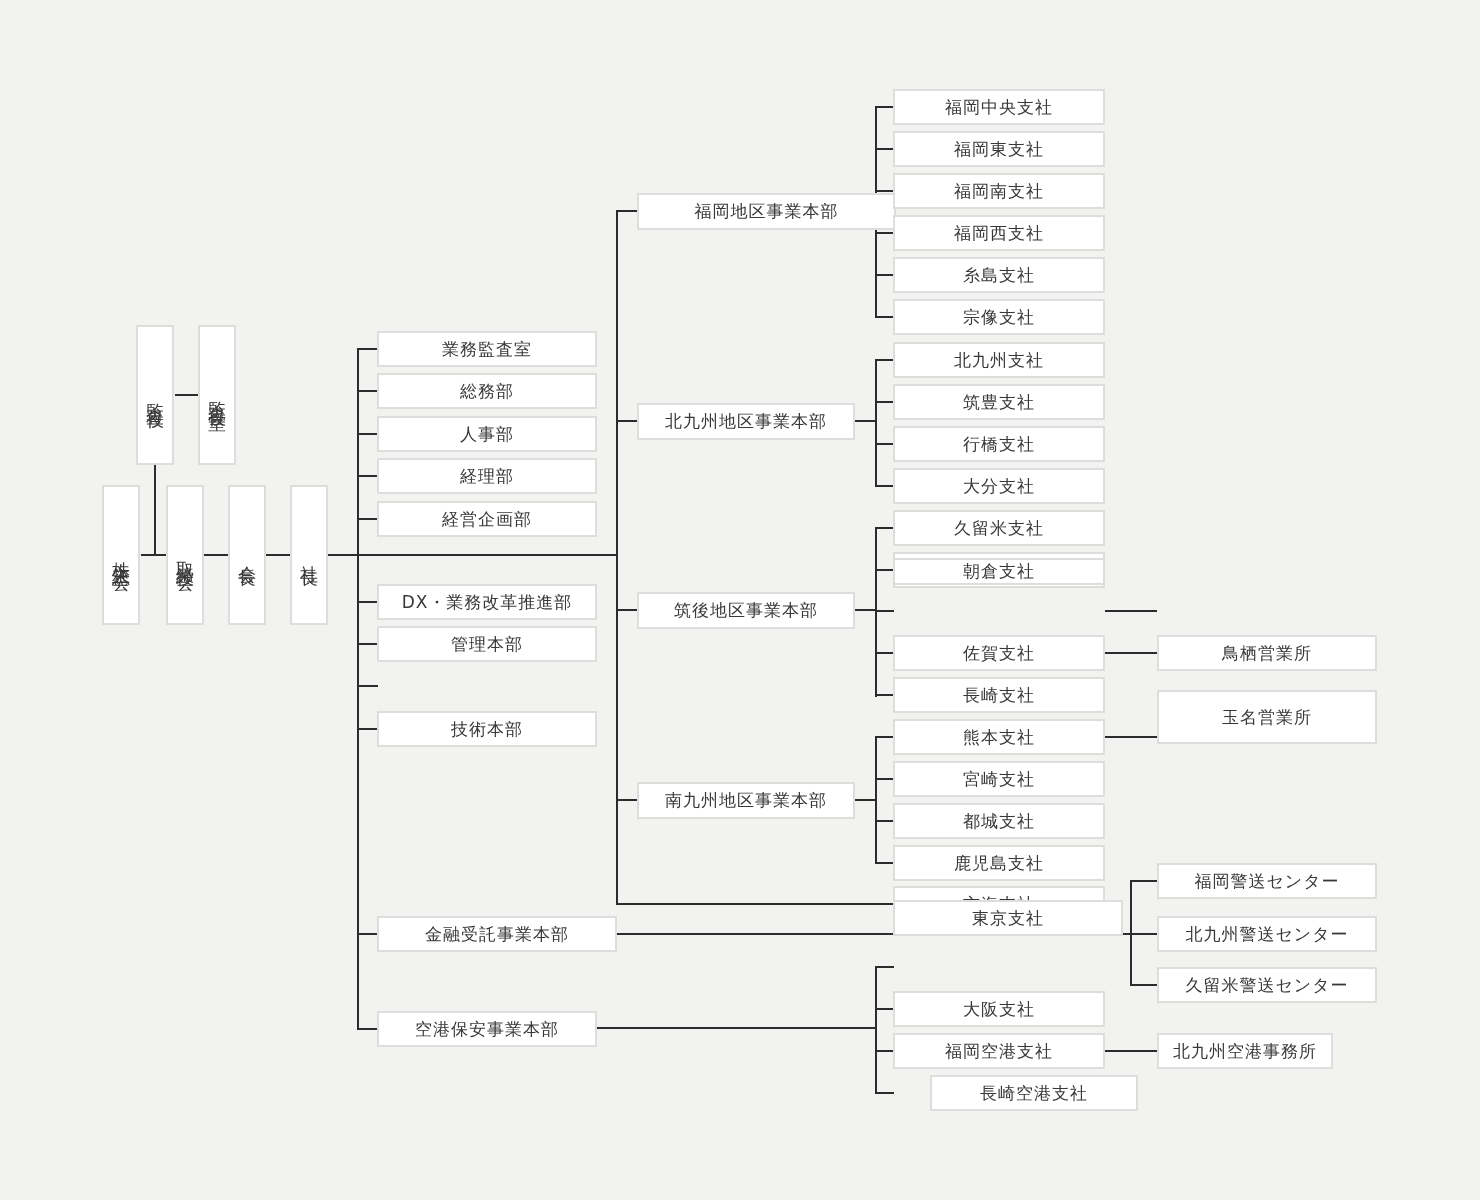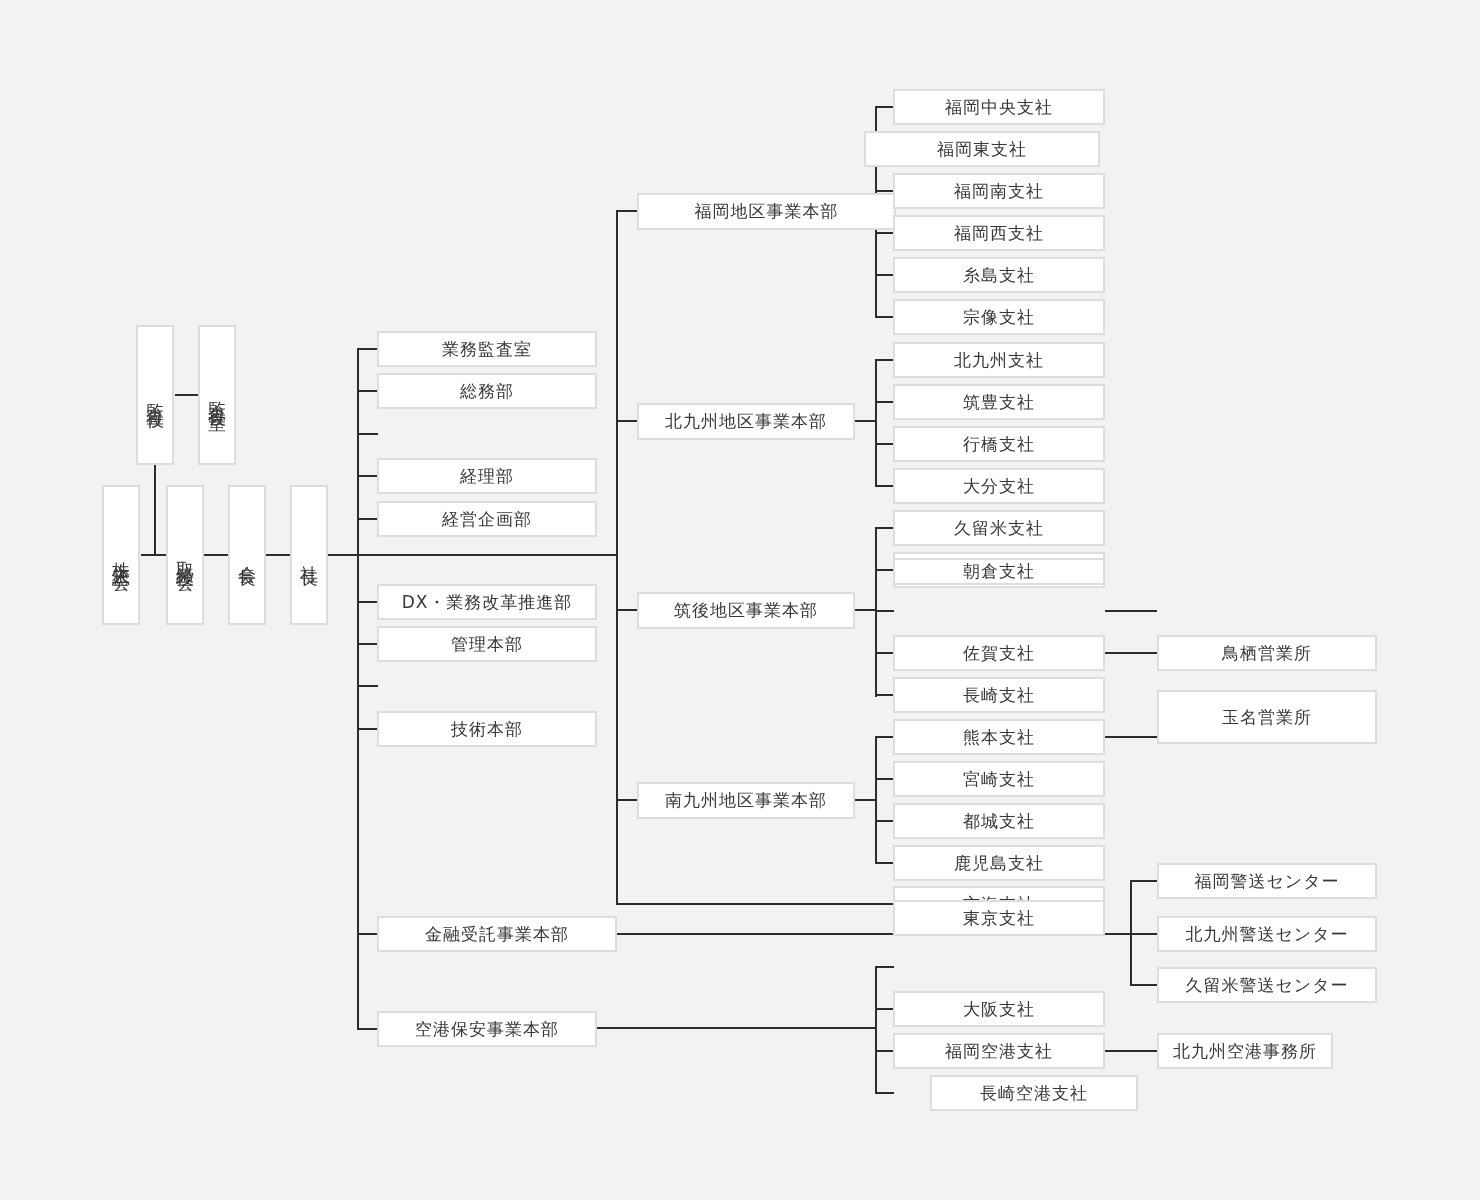--- a/index.html
+++ b/index.html
@@ -98,37 +98,38 @@
 
   <div class="box vbox" style="left:136px;top:325px;width:38px;height:140px">監査役</div>
   <div class="box vbox" style="left:198px;top:325px;width:38px;height:140px">監査役室</div>
   <div class="box vbox" style="left:102px;top:485px;width:38px;height:140px">株主総会</div>
   <div class="box vbox" style="left:166px;top:485px;width:38px;height:140px">取締役会</div>
   <div class="box vbox" style="left:228px;top:485px;width:38px;height:140px">会長</div>
   <div class="box vbox" style="left:290px;top:485px;width:38px;height:140px">社長</div>
 
   <div class="box" style="left:377px;top:331px;width:220px;height:36px">業務監査室</div>
   <div class="box" style="left:377px;top:373px;width:220px;height:36px">総務部</div>
+  <div class="box" style="left:377px;top:416px;width:220px;height:36px">人事部</div>
   <div class="box" style="left:377px;top:458px;width:220px;height:36px">経理部</div>
   <div class="box" style="left:377px;top:501px;width:220px;height:36px">経営企画部</div>
 
   <div class="box" style="left:377px;top:584px;width:220px;height:36px">DX・業務改革推進部</div>
   <div class="box" style="left:377px;top:626px;width:220px;height:36px">管理本部</div>
   <div class="box" style="left:377px;top:711px;width:220px;height:36px">技術本部</div>
 
   <div class="box" style="left:377px;top:916px;width:240px;height:36px">金融受託事業本部</div>
   <div class="box" style="left:377px;top:1011px;width:220px;height:36px">空港保安事業本部</div>
 
   <div class="box" style="left:637px;top:193px;width:259px;height:37px">福岡地区事業本部</div>
   <div class="box" style="left:637px;top:403px;width:218px;height:37px">北九州地区事業本部</div>
   <div class="box" style="left:637px;top:592px;width:218px;height:37px">筑後地区事業本部</div>
   <div class="box" style="left:637px;top:782px;width:218px;height:37px">南九州地区事業本部</div>
 
   <div class="box" style="left:893px;top:89px;width:212px;height:36px">福岡中央支社</div>
-  <div class="box" style="left:864px;top:131px;width:236px;height:36px">福岡東支社</div>
+  <div class="box" style="left:893px;top:131px;width:212px;height:36px">福岡東支社</div>
   <div class="box" style="left:893px;top:173px;width:212px;height:36px">福岡南支社</div>
   <div class="box" style="left:893px;top:215px;width:212px;height:36px">福岡西支社</div>
   <div class="box" style="left:893px;top:257px;width:212px;height:36px">糸島支社</div>
   <div class="box" style="left:893px;top:299px;width:212px;height:36px">宗像支社</div>
 
   <div class="box" style="left:893px;top:342px;width:212px;height:36px">北九州支社</div>
   <div class="box" style="left:893px;top:384px;width:212px;height:36px">筑豊支社</div>
   <div class="box" style="left:893px;top:426px;width:212px;height:36px">行橋支社</div>
   <div class="box" style="left:893px;top:468px;width:212px;height:36px">大分支社</div>
 
@@ -138,21 +139,21 @@
   <div class="box" style="left:893px;top:635px;width:212px;height:36px">佐賀支社</div>
   <div class="box" style="left:893px;top:677px;width:212px;height:36px">長崎支社</div>
 
   <div class="box" style="left:893px;top:719px;width:212px;height:36px">熊本支社</div>
   <div class="box" style="left:893px;top:761px;width:212px;height:36px">宮崎支社</div>
   <div class="box" style="left:893px;top:803px;width:212px;height:36px">都城支社</div>
   <div class="box" style="left:893px;top:845px;width:212px;height:36px">鹿児島支社</div>
 
   <div class="box" style="left:893px;top:886px;width:212px;height:36px">玄海支社</div>
 
-  <div class="box" style="left:893px;top:900px;width:212px;height:36px">東京支社</div>
+  <div class="box" style="left:893px;top:900px;width:230px;height:36px">東京支社</div>
   <div class="box" style="left:893px;top:991px;width:212px;height:36px">大阪支社</div>
   <div class="box" style="left:893px;top:1033px;width:212px;height:36px">福岡空港支社</div>
   <div class="box" style="left:930px;top:1075px;width:208px;height:36px">長崎空港支社</div>
 
   <div class="box" style="left:1157px;top:635px;width:220px;height:36px">鳥栖営業所</div>
   <div class="box" style="left:1157px;top:690px;width:220px;height:54px">玉名営業所</div>
   <div class="box" style="left:1157px;top:863px;width:220px;height:36px">福岡警送センター</div>
   <div class="box" style="left:1157px;top:916px;width:220px;height:36px">北九州警送センター</div>
   <div class="box" style="left:1157px;top:967px;width:220px;height:36px">久留米警送センター</div>
   <div class="box" style="left:1157px;top:1033px;width:176px;height:36px">北九州空港事務所</div>

